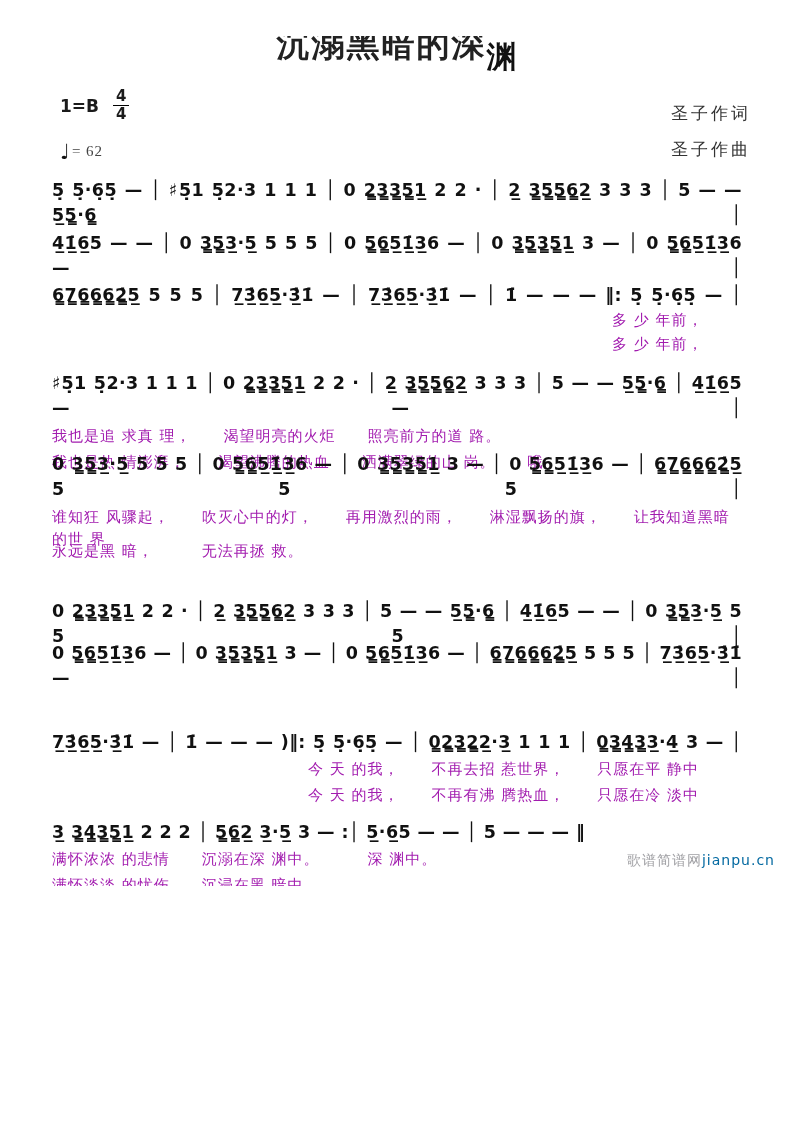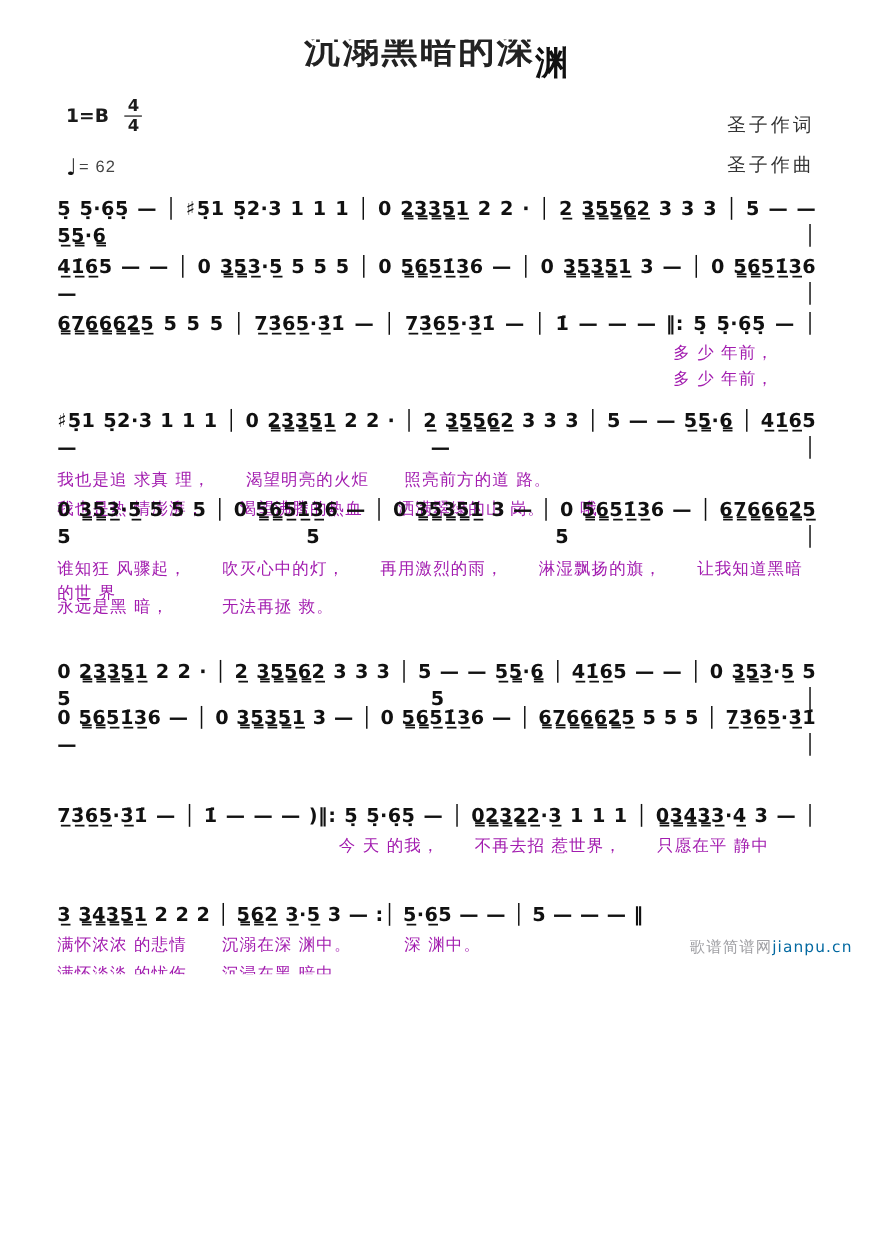--- a/index.html
+++ b/index.html
@@ -24,22 +24,22 @@
     font-size:30px;font-weight:700;position:relative;top:1px;color:#111;
   }
   
   .meta-left{position:absolute;left:60px;top:88px;}
   .key-row{display:flex;align-items:center;gap:14px;font-weight:700;font-size:17px;}
   .frac{display:inline-flex;flex-direction:column;align-items:center;font-size:15px;line-height:1.15;font-weight:700;}
   .frac .den{border-top:1.6px solid #000;padding:0 3px;}
   .frac .num{padding:0 3px;}
   .tempo-row{margin-top:16px;display:flex;align-items:center;font-size:15px;color:#333;}
   .note-glyph{font-size:21px;margin-right:2px;color:#111;}
-  .tempo-text{font-family:Liberation Sans, sans-serif;font-size:15px;letter-spacing:1px;color:#444;}
-  .credit{position:absolute;right:52px;font-size:17px;letter-spacing:3px;color:#333;}
+  .tempo-text{font-family:Liberation Serif, serif;font-size:15px;letter-spacing:1px;color:#444;}
+  .credit{position:absolute;right:42px;font-size:17px;letter-spacing:3px;color:#333;}
   .credit.lyricist{top:102px;}
   .credit.composer{top:138px;}
   
   .system{position:absolute;left:52px;width:690px;}
   .notes{
     font-weight:700;font-size:17.5px;letter-spacing:0.4px;
     white-space:normal;color:#111;
     text-align:justify;text-align-last:justify;
     line-height:1.45;
   }
@@ -128,20 +128,21 @@
     <div class="notes">0 2̳3̳3̳5̳1̲ 2 2 · │ 2̲ 3̳5̳5̳6̳2̲ 3 3 3 │ 5 — — 5̲5̳·6̳ │ 4̲1̲̇6̲5 — — │ 0 3̳5̳3̲·5̲ 5 5 5 │</div>
   </div>
 
   <div class="system sys-7">
     <div class="notes">0 5̳6̳5̲1̲̇3̲6 — │ 0 3̳5̳3̳5̳1̲ 3 — │ 0 5̳6̳5̲1̲̇3̲6 — │ 6̳7̳6̳6̳6̳2̳̇5̲ 5 5 5 │ 7̲3̲̇6̲5̲·3̲̇1̇ — │</div>
   </div>
 
   <div class="system sys-8">
     <div class="notes">7̲3̲̇6̲5̲·3̲̇1̇ — │ 1̇ — — — )‖: 5̣ 5̣·6̣5̣ — │ 0̳2̳3̳2̳2̲·3̲ 1 1 1 │ 0̳3̳4̳3̳3̲·4̲ 3 — │</div>
     <div class="lyric indent-b">今 天 的我，　　不再去招 惹世界，　　只愿在平 静中</div>
+    <div class="lyric indent-b">今 天 的我，　　不再有沸 腾热血，　　只愿在冷 淡中</div>
   </div>
 
   <div class="system sys-9">
     <div class="notes no-justify">3̲ 3̳4̳3̳5̳1̲ 2 2 2 │ 5̳6̳2̲ 3̲·5̲ 3 — :│ 5̲·6̲5 — — │ 5 — — — ‖</div>
     <div class="lyric">满怀浓浓 的悲情　　沉溺在深 渊中。　　　深 渊中。</div>
     <div class="lyric">满怀淡淡 的忧伤　　沉浸在黑 暗中。</div>
   </div>
 
   <div class="footer">
     <span class="site-name">歌谱简谱网</span><span class="site-domain">jianpu.cn</span>

